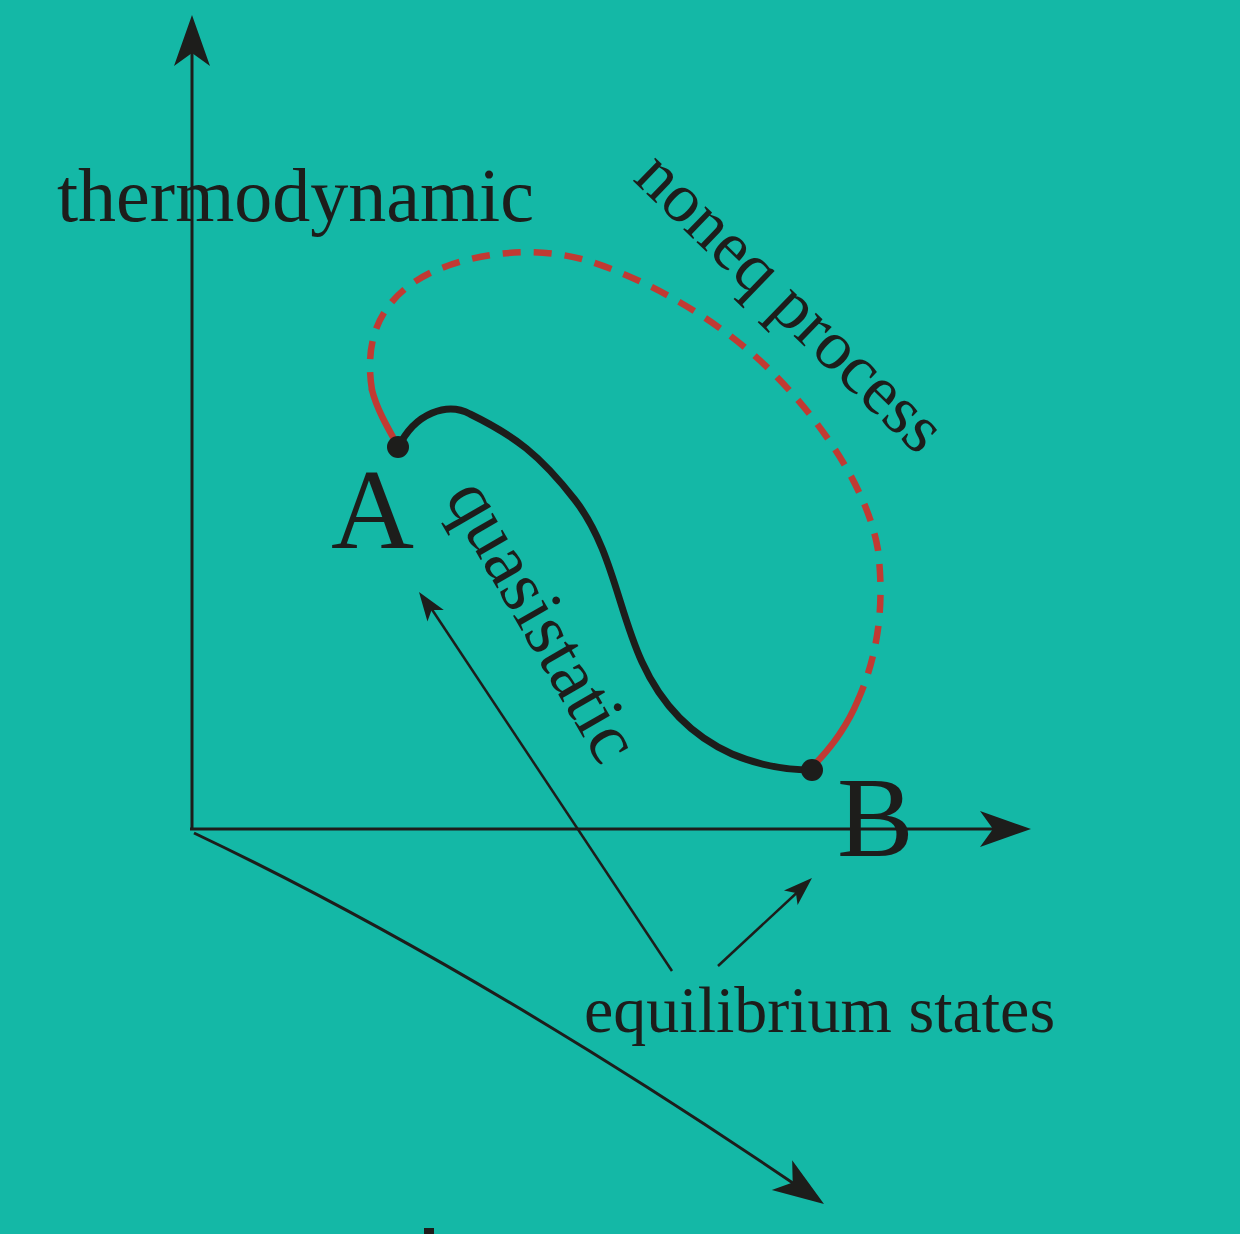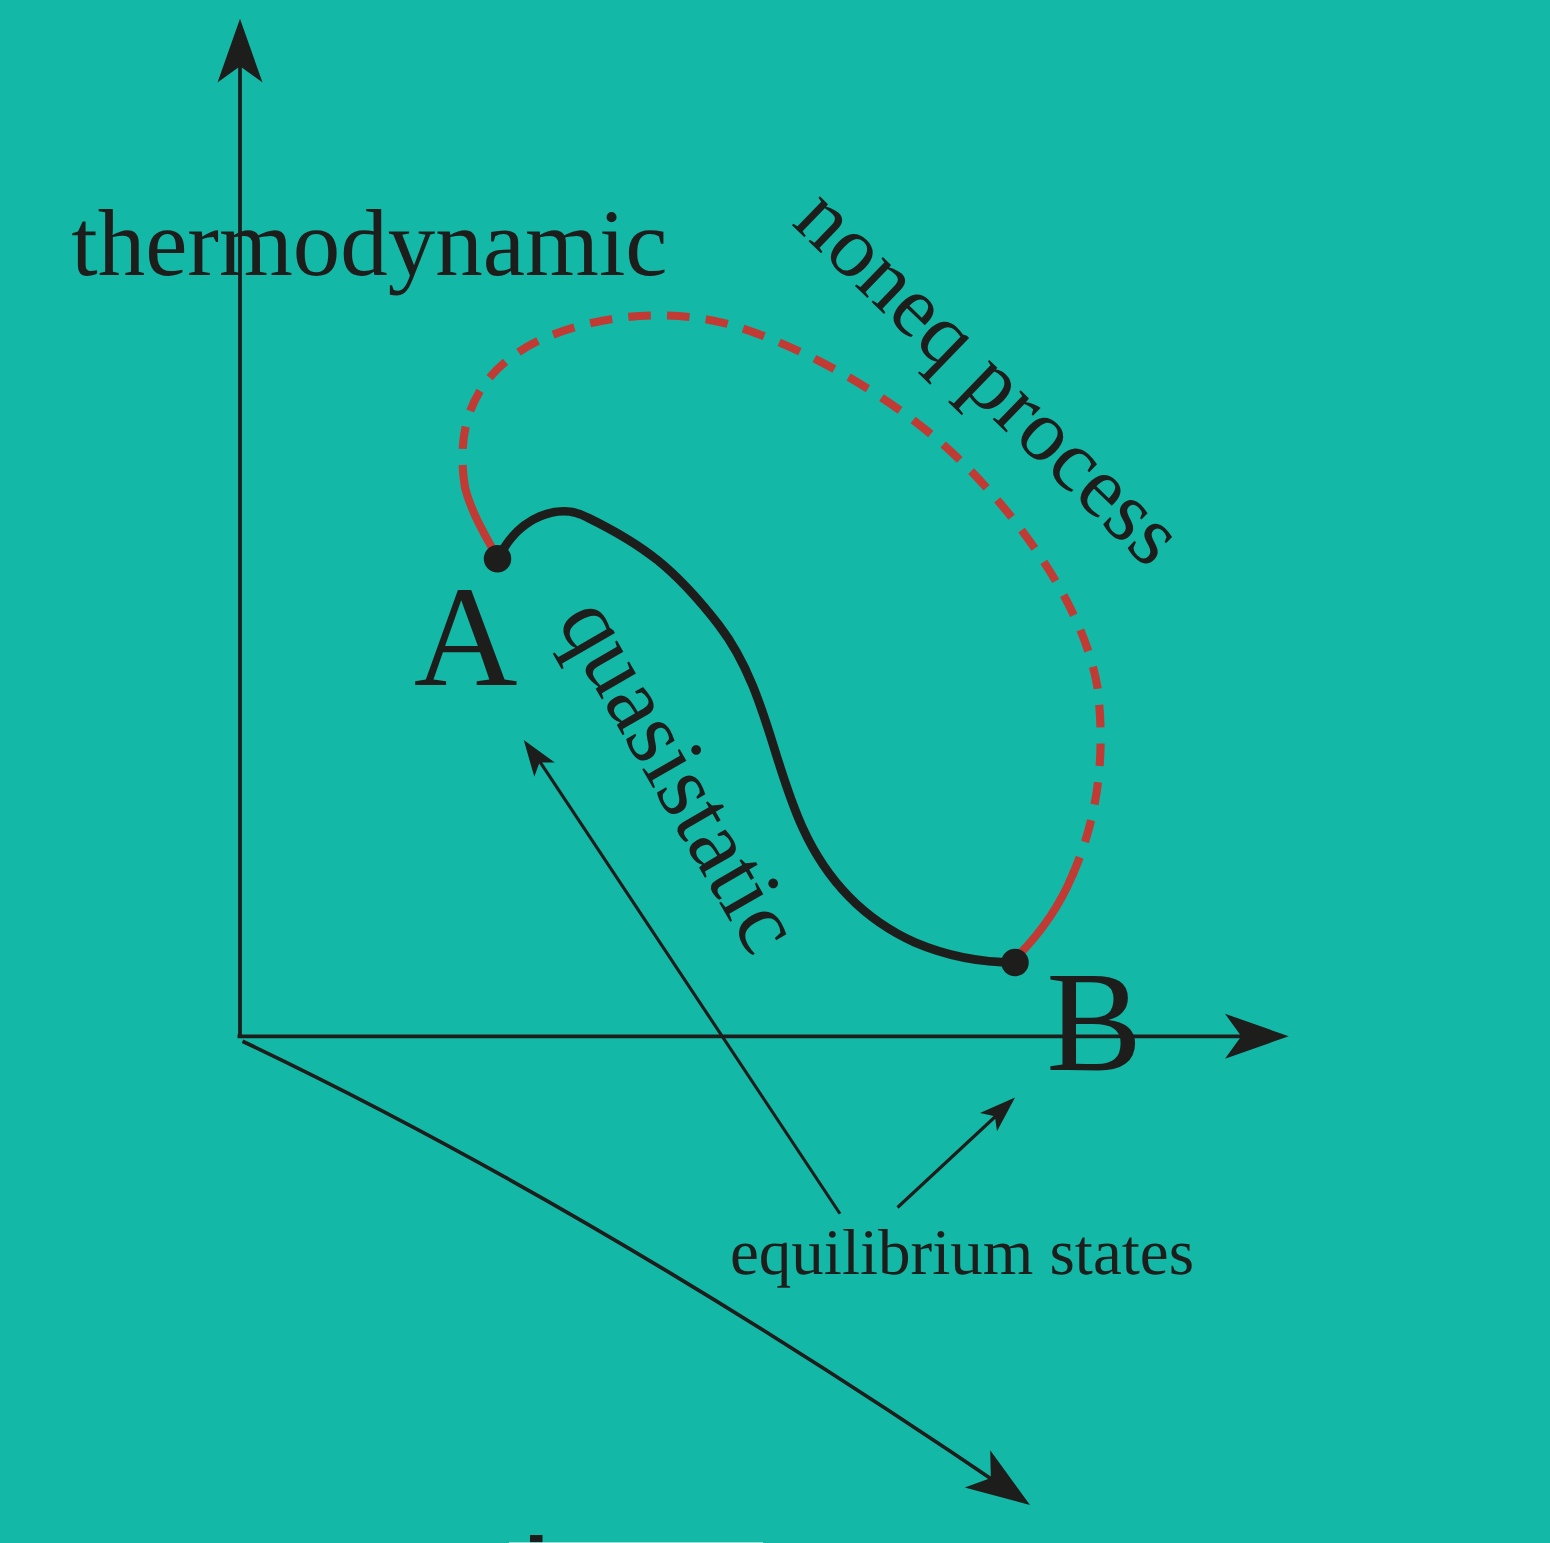--- a/index.html
+++ b/index.html
@@ -39,21 +39,21 @@
     font-size: 115px;
   }
   .point-label-b {
     left: 837px;
     top: 760px;
     font-size: 115px;
   }
   .equilibrium-label {
     left: 584px;
     top: 977px;
-    font-size: 52px;
+    font-size: 66px;
     font-family: Liberation Serif, serif;
   }
   .noneq-label {
     left: 672px;
     top: 138px;
     font-size: 70px;
     transform: rotate(44deg);
     transform-origin: 0 0;
   }
   .quasistatic-label {

